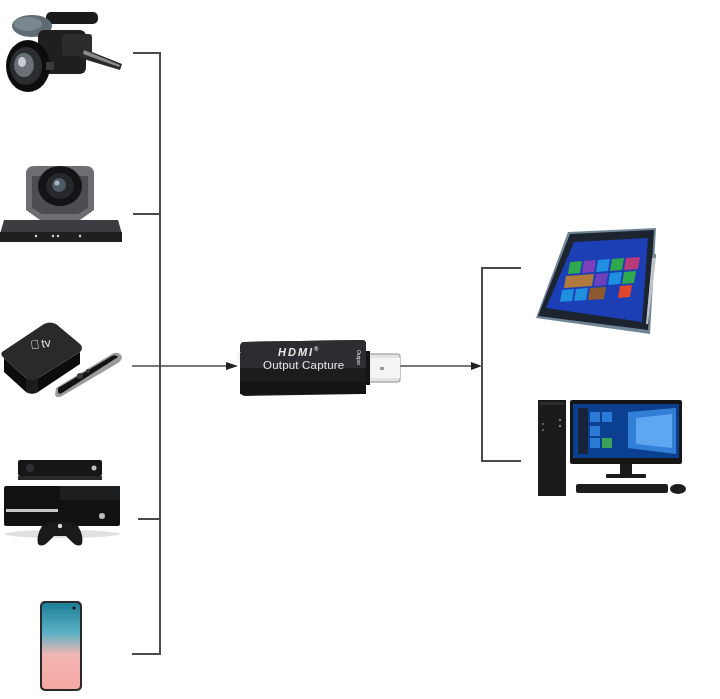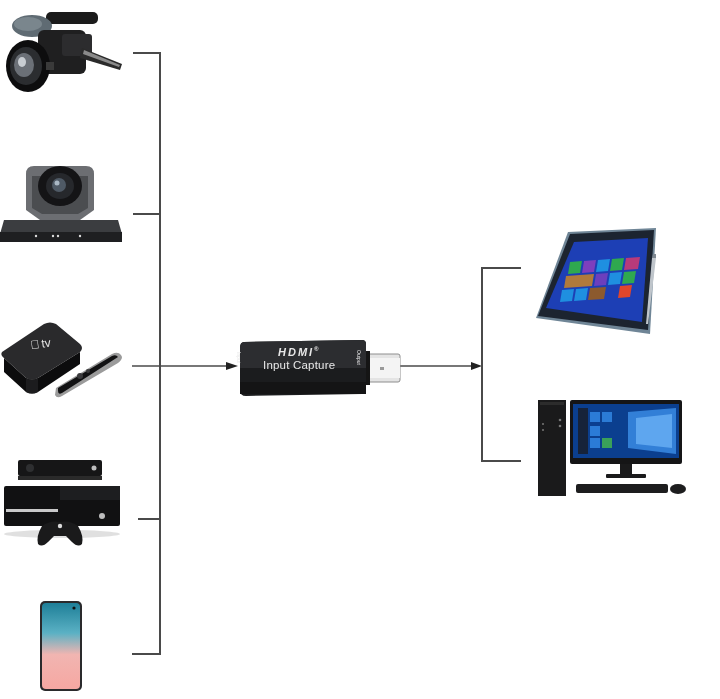--- a/index.html
+++ b/index.html
@@ -139,21 +139,21 @@
     <rect x="142" y="29" width="4" height="3" fill="#9a9a9a"></rect>
     <rect x="124" y="13" width="8" height="34" fill="#151515"></rect>
 
     <path d="M6 4 L124 2 Q128 2 128 6 L128 52 Q128 56 124 56 L8 58 Q2 58 2 52 L2 10 Q2 4 6 4 Z" fill="#1b1c1e"></path>
     <path d="M6 4 L124 2 Q128 2 128 6 L128 30 L2 30 L2 10 Q2 4 6 4 Z" fill="#2c2d30"></path>
     <rect x="2" y="44" width="126" height="12" fill="#141415"></rect>
   </svg>
   <div class="dongle-text" style="left:40px; top:8px; font-size:11px; font-weight:bold; letter-spacing:2px; font-style:italic;">
     <span>HDMI</span><sup style="font-size:6px;">®</sup>
   </div>
-  <div class="dongle-text" style="left:25px; top:21px; font-size:11.5px; letter-spacing:0.2px;">Input Capture</div>
+  <div class="dongle-text" style="left:25px; top:21px; font-size:11.5px; letter-spacing:0.2px;">Output Capture</div>
   <div class="dongle-text" style="left:4px; top:14px; font-size:5px; transform:rotate(90deg); transform-origin:left top;">Input</div>
   <div class="dongle-text" style="left:124px; top:12px; font-size:5px; transform:rotate(90deg); transform-origin:left top;">Output</div>
 </div>
 
 <div class="abs" style="left:532px; top:226px; width:134px; height:116px;">
   <svg width="134" height="116" viewBox="0 0 134 116">
 
     <polygon points="36,6 124,2 118,108 4,92" fill="#6f8596"></polygon>
     <polygon points="38,8 122,4 116,104 6,90" fill="#1c2430"></polygon>
 

